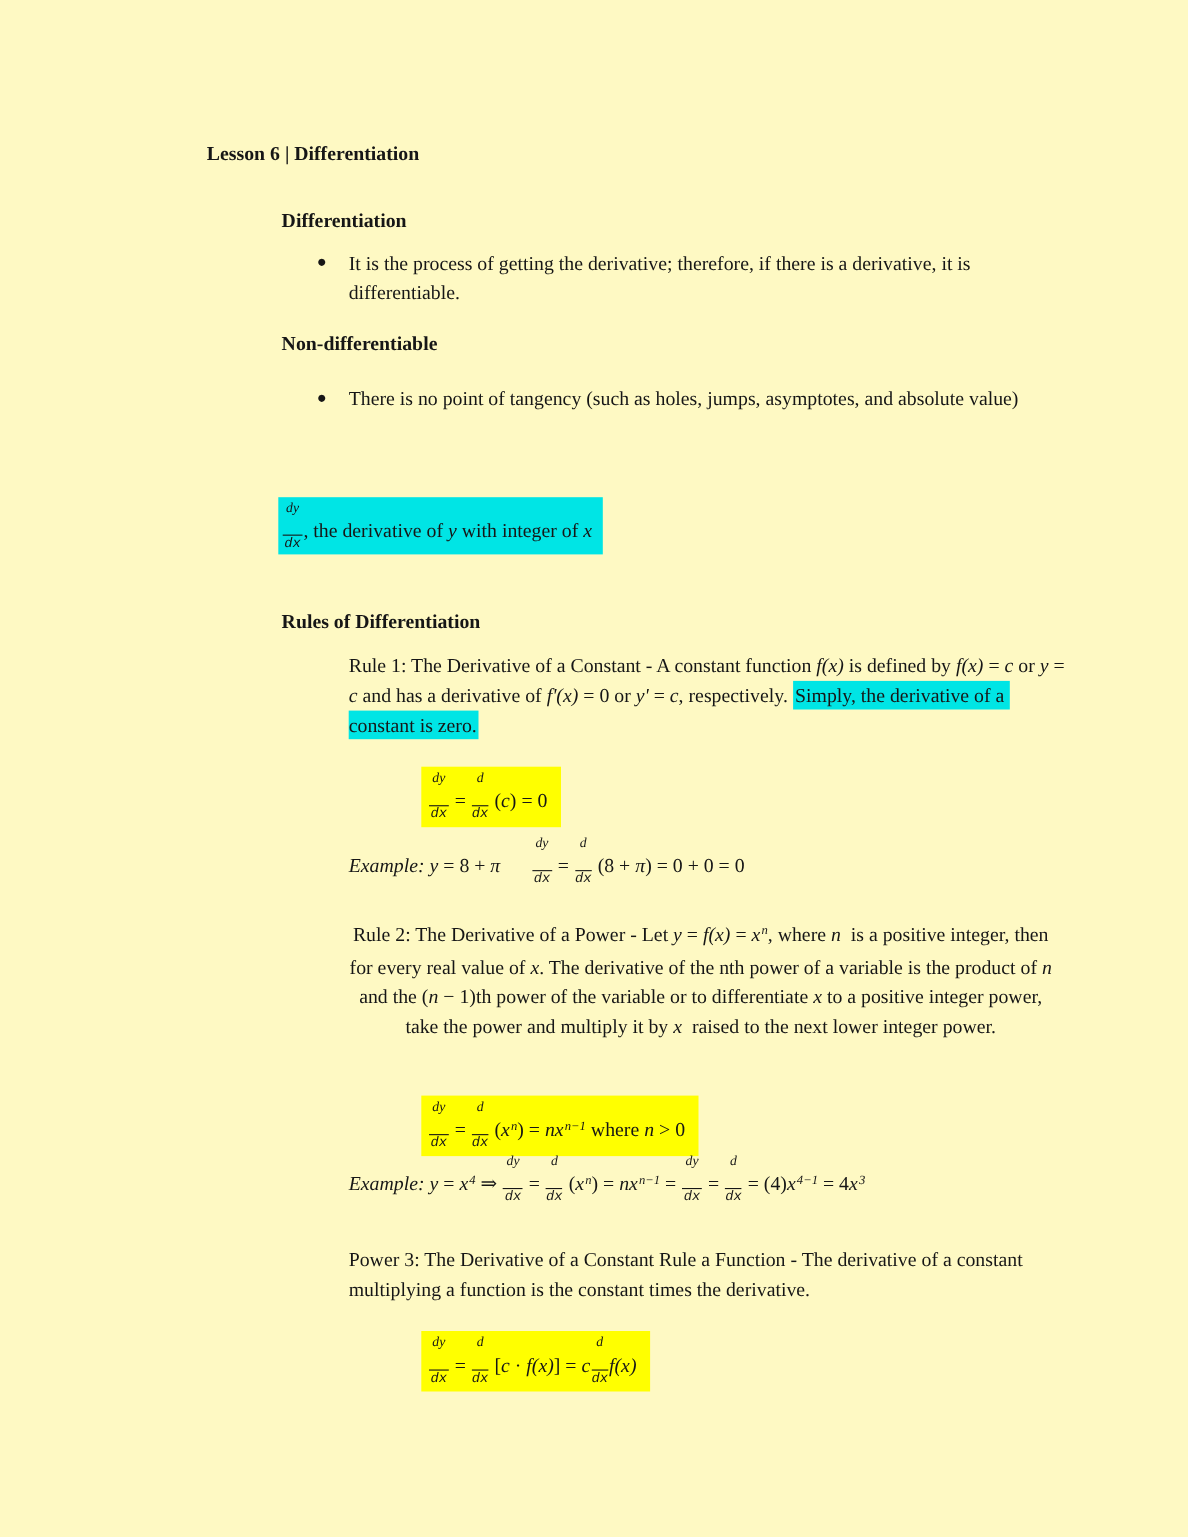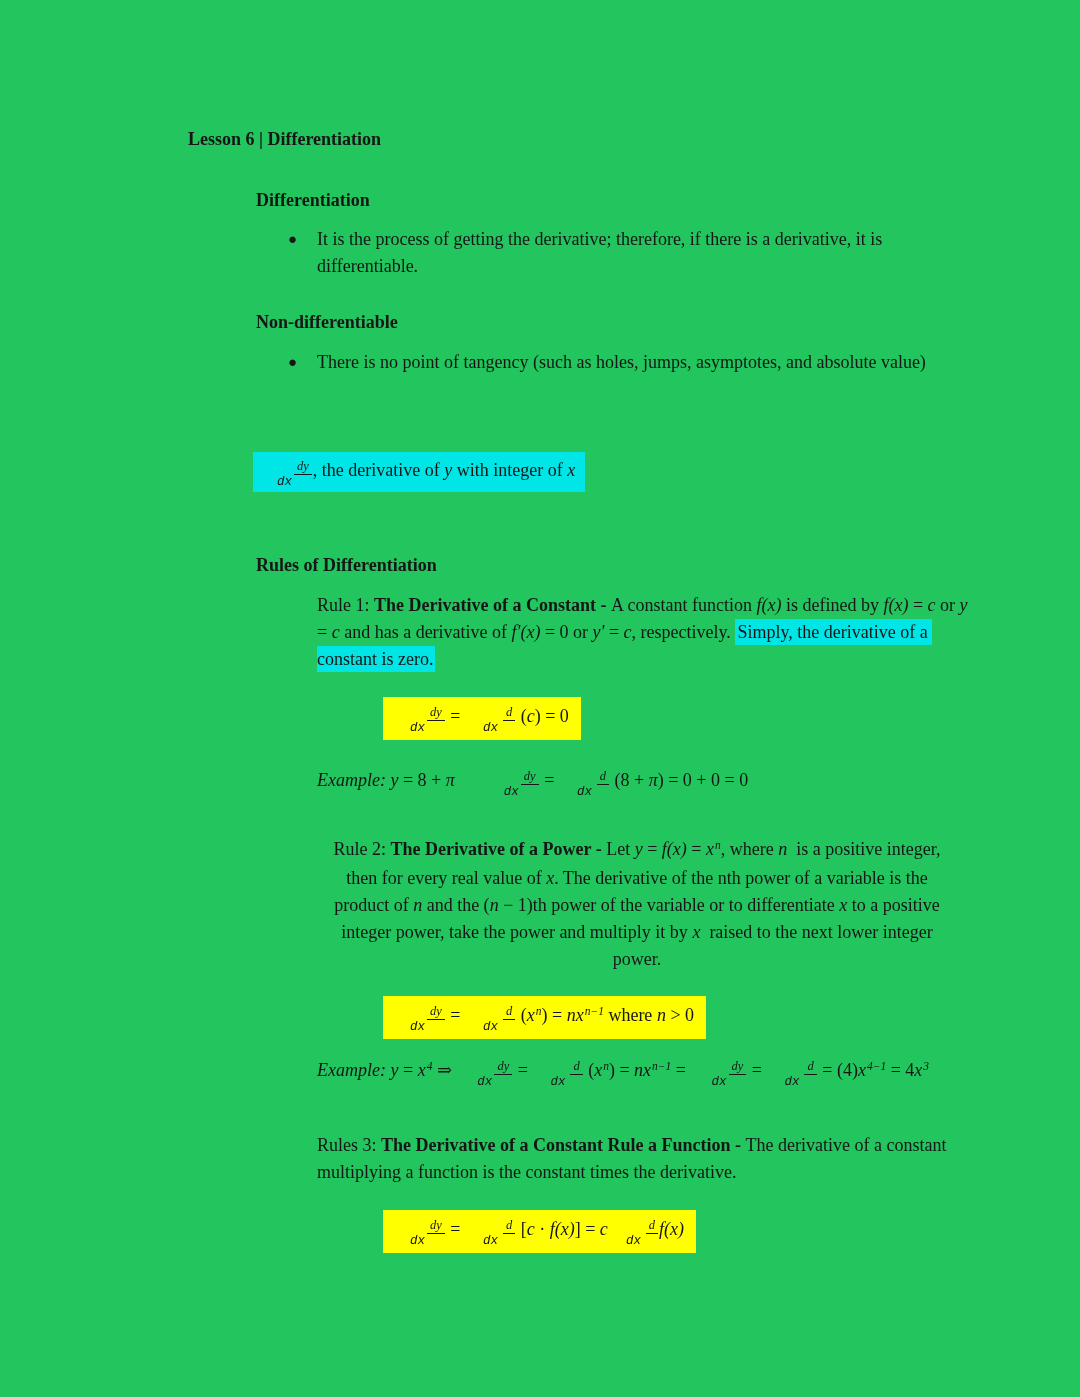--- a/index.html
+++ b/index.html
@@ -1,29 +1,29 @@
 <!DOCTYPE html>
 <html style="--cyan: #00e5e5; --yellow: #ffff00;"><head>
 <meta charset="utf-8">
 <style>
   html,body{margin:0;padding:0;background:#ffffff;}
   .page{
     position:relative;
     width:1080px;height:1397px;
-    background:#22c55e;
+    background:#fef9c3;
     font-family:"Liberation Serif","DejaVu Serif",serif;
     font-size:18px;
     color:#161616;
     overflow:hidden;
   }
   .abs{position:absolute;}
   .title{left:188px;top:128px;font-weight:bold;line-height:22px;}
   .h2{font-weight:bold;line-height:22px;left:256px;}
   .pos-h-diff{top:189px;text-align:right;}
-  .pos-h-nondiff{top:311px;font-family:Liberation Serif, serif;}
+  .pos-h-nondiff{top:301px;font-family:Liberation Serif, serif;}
   .pos-h-rules{top:554px;}
   .bullet{left:288px;display:flex;align-items:flex-start;}
   .pos-b1{top:226px;width:665px;}
   .pos-b2{top:349px;width:665px;}
   .bullet .marker{width:29px;flex:0 0 29px;font-size:15px;line-height:27px;}
   .bullet .btext{line-height:27px;}
   .para{line-height:27px;left:317px;}
   .pos-r1{top:592px;width:652px;}
   .pos-e1{top:760px;white-space:nowrap;line-height:40px;}
   .pos-r2{top:836px;width:640px;text-align:center;}
@@ -32,27 +32,27 @@
   .pos-cy1{left:253px;top:424px;}
   .pos-cy2{left:253px;top:452px;}
   .pos-f1{left:383px;top:697px;}
   .pos-f2{left:383px;top:996px;}
   .pos-f3{left:383px;top:1210px;}
   .hl-line{display:inline-block;background:var(--cyan,#00e5e5);padding:2px 8px 3px 3px;line-height:22px;white-space:nowrap;}
   .hl-line.tall{line-height:30px;padding:3px 10px 3px 3px;}
   .hl-yellow{display:inline-block;background:var(--yellow,#ffff00);padding:4px 12px 5px 6px;line-height:30px;white-space:nowrap;}
   .mn,.mi,.mb{white-space:pre-wrap;}
   .mi{font-style:italic;}
-  .mb{font-weight:bold;}
+  .mb{font-weight:normal;}
   .hl-cyan{background:var(--cyan,#00e5e5);padding:3px 2px;white-space:pre-wrap;}
   .frac{
     display:inline-block;text-align:center;vertical-align:-9px;
     font-size:12.5px;font-style:italic;line-height:1.04;padding:0 1px;
   }
-  .frac .num{display:block;padding:0 3px 1px;border-bottom:1.2px solid currentColor;margin-left:37px;}
+  .frac .num{display:block;padding:0 3px 18px;border-bottom:1.2px solid currentColor;}
   .frac .den{display:block;padding-top:1px;font-family:Liberation Mono, monospace;}
   .sup{font-size:11.5px;font-style:italic;position:relative;top:-0.55em;margin-left:1px;white-space:pre;}
   .gap{display:inline-block;}
 </style>
 </head>
 <body>
 
 <div class="page">
 
   <div class="abs title">Lesson 6 | Differentiation</div>
@@ -86,19 +86,19 @@
   <div class="abs para pos-e1"><span class="mi">Example: y</span><span class="mn"> = 8 + </span><span class="mi">π</span><span class="gap" style="width: 28px;"></span><span class="frac"><span class="num">dy</span><span class="den">dx</span></span><span class="mn"> = </span><span class="frac"><span class="num">d</span><span class="den">dx</span></span><span class="mn"> (8 + </span><span class="mi">π</span><span class="mn">) = 0 + 0 = 0</span></div>
 
   <div class="abs para pos-r2"><span class="mn">Rule 2: </span><span class="mb">The Derivative of a Power - </span><span class="mn">Let </span><span class="mi">y</span><span class="mn"> = </span><span class="mi">f(x)</span><span class="mn"> = </span><span class="mi">x<span class="sup">n</span></span><span class="mn">, where </span><span class="mi">n</span><span class="mn">  is a positive integer, then for every real value of </span><span class="mi">x</span><span class="mn">. The derivative of the nth power of a variable is the product of </span><span class="mi">n</span><span class="mn"> and the (</span><span class="mi">n</span><span class="mn"> − 1)th power of the variable or to differentiate </span><span class="mi">x</span><span class="mn"> to a positive integer power, take the power and multiply it by </span><span class="mi">x</span><span class="mn">  raised to the next lower integer power.</span></div>
 
   <div class="abs pos-f2">
     <span class="hl-yellow"><span class="frac"><span class="num">dy</span><span class="den">dx</span></span><span class="mn"> = </span><span class="frac"><span class="num">d</span><span class="den">dx</span></span><span class="mn"> (</span><span class="mi">x<span class="sup">n</span></span><span class="mn">) = </span><span class="mi">nx<span class="sup">n−1</span></span><span class="mn"> where </span><span class="mi">n</span><span class="mn"> &gt; 0</span></span>
   </div>
 
   <div class="abs para pos-e2"><span class="mi">Example: y</span><span class="mn"> = </span><span class="mi">x<span class="sup">4</span></span><span class="mn"> ⇒ </span><span class="frac"><span class="num">dy</span><span class="den">dx</span></span><span class="mn"> = </span><span class="frac"><span class="num">d</span><span class="den">dx</span></span><span class="mn"> (</span><span class="mi">x<span class="sup">n</span></span><span class="mn">) = </span><span class="mi">nx<span class="sup">n−1</span></span><span class="mn"> = </span><span class="frac"><span class="num">dy</span><span class="den">dx</span></span><span class="mn"> = </span><span class="frac"><span class="num">d</span><span class="den">dx</span></span><span class="mn"> = (4)</span><span class="mi">x<span class="sup">4−1</span></span><span class="mn"> = 4</span><span class="mi">x<span class="sup">3</span></span></div>
 
-  <div class="abs para pos-r3"><span class="mn">Rules 3: </span><span class="mb">The Derivative of a Constant Rule a Function - </span><span class="mn">The derivative of a constant multiplying a function is the constant times the derivative.</span></div>
+  <div class="abs para pos-r3"><span class="mn">Power 3: </span><span class="mb">The Derivative of a Constant Rule a Function - </span><span class="mn">The derivative of a constant multiplying a function is the constant times the derivative.</span></div>
 
   <div class="abs pos-f3">
     <span class="hl-yellow"><span class="frac"><span class="num">dy</span><span class="den">dx</span></span><span class="mn"> = </span><span class="frac"><span class="num">d</span><span class="den">dx</span></span><span class="mn"> [</span><span class="mi">c</span><span class="mn"> · </span><span class="mi">f(x)</span><span class="mn">] = </span><span class="mi">c</span><span class="frac"><span class="num">d</span><span class="den">dx</span></span><span class="mi">f(x)</span></span>
   </div>
 
 </div>
 
 </body></html>

